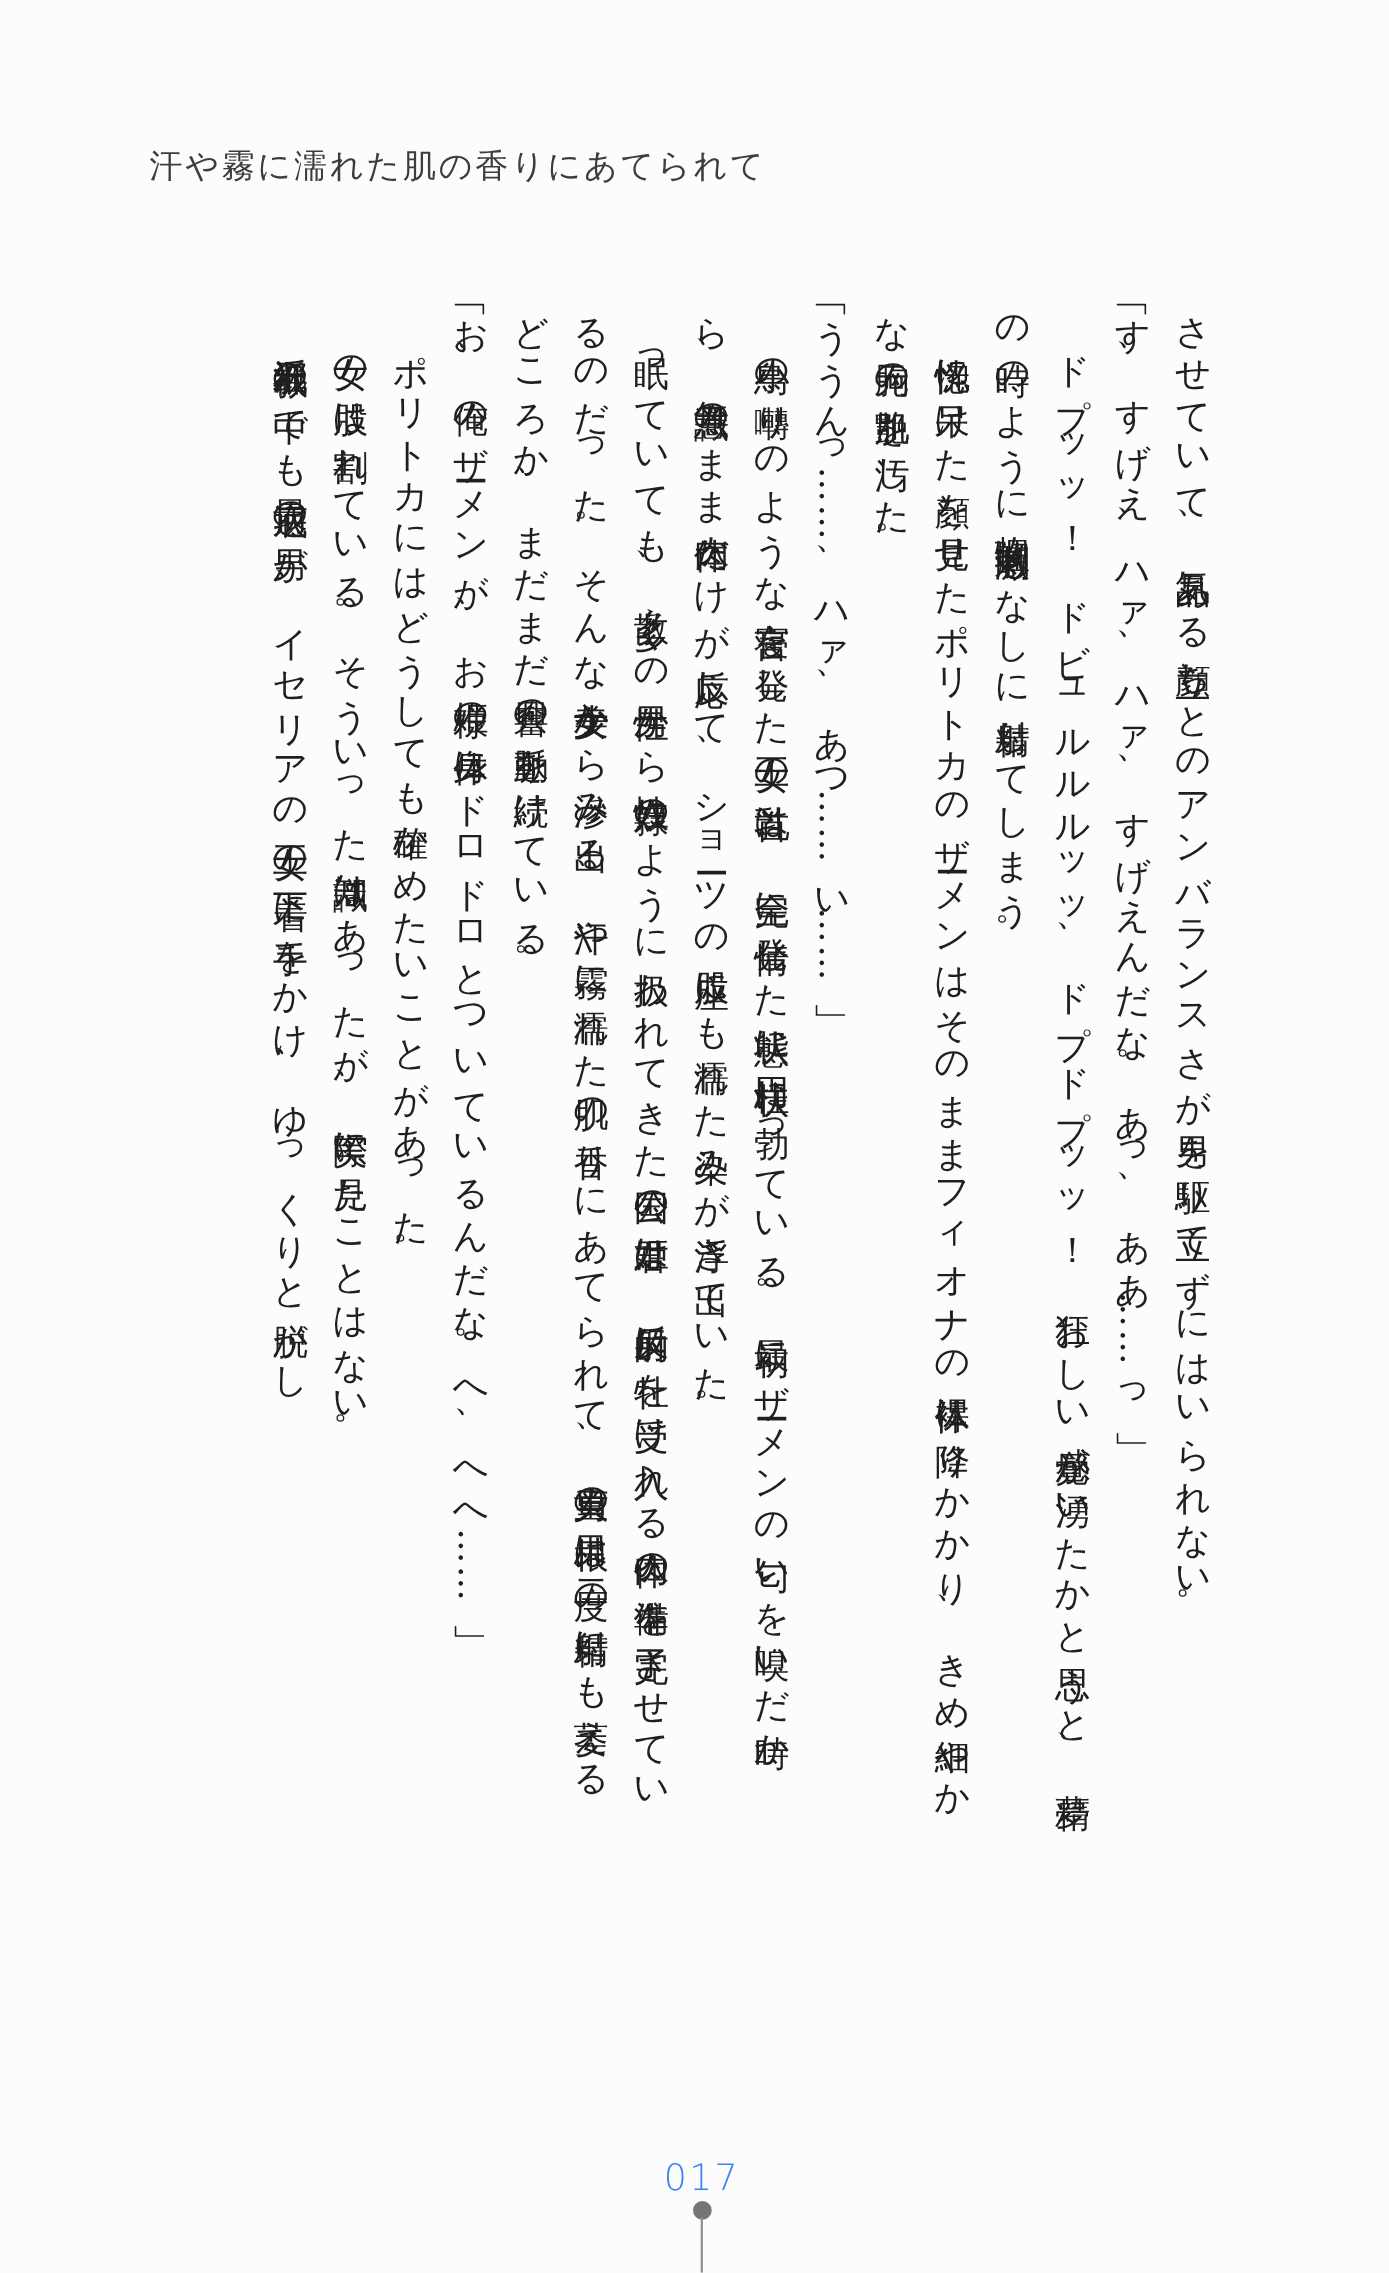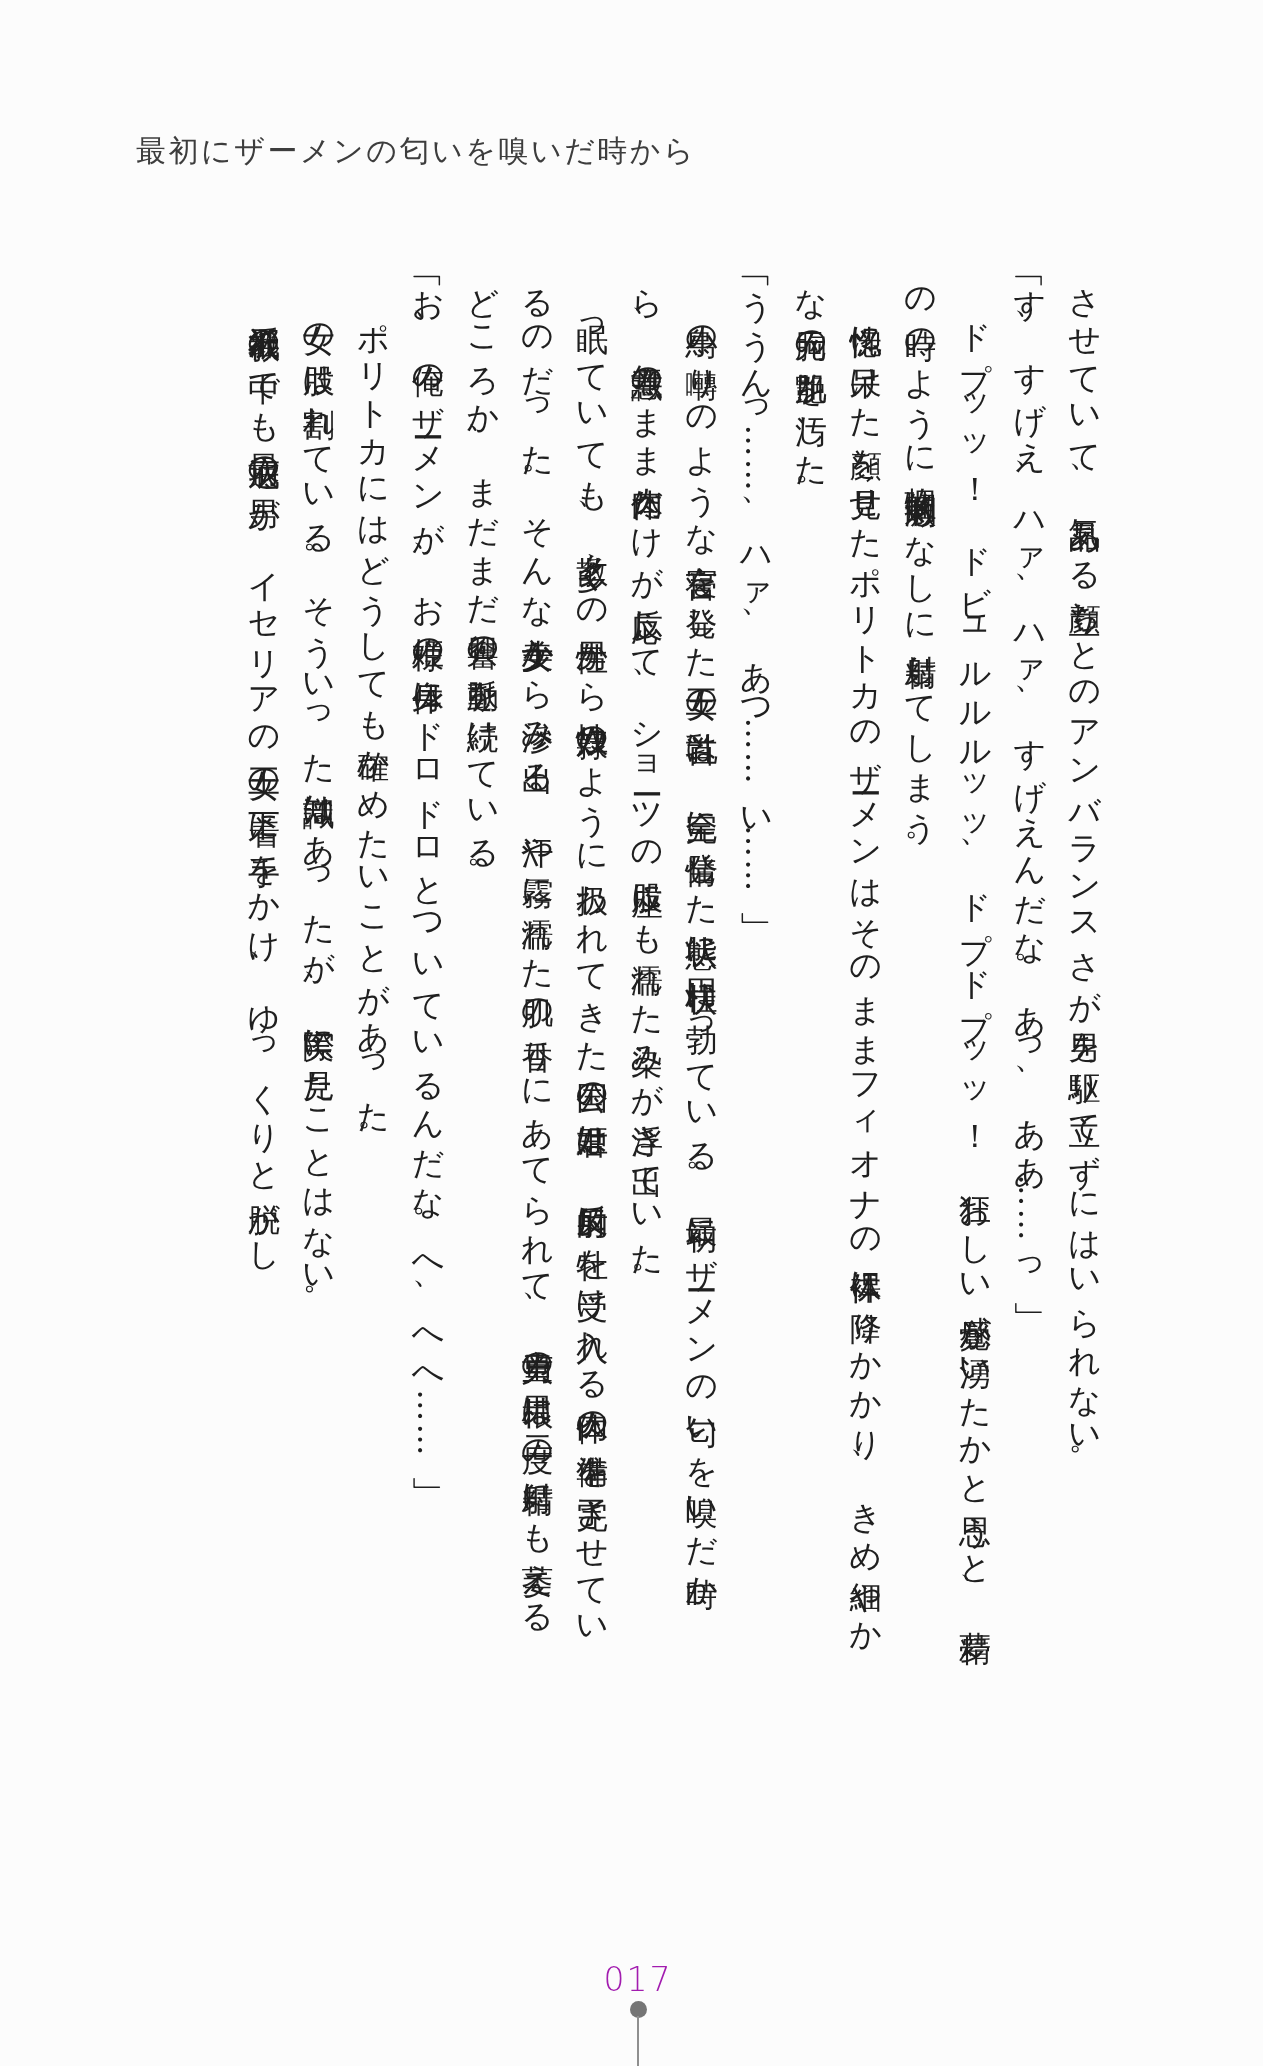--- a/index.html
+++ b/index.html
@@ -39,40 +39,40 @@
   
   .page-number {
     position: absolute;
     left: 563px; top: 1960px;
     width: 150px;
     text-align: center;
     font-family: "DejaVu Sans", "Liberation Sans", sans-serif;
     font-weight: 300;
     font-size: 33px;
     letter-spacing: 2px;
-    color: #a21caf;
+    color: #3b82f6;
   }
   .footer-dot {
     position: absolute;
     left: 630px; top: 2001px;
     width: 17px; height: 17px;
     border-radius: 50%;
     background: #757575;
   }
   .footer-rule {
     position: absolute;
     left: 637px; top: 2016px;
     width: 2px; height: 50px;
     background: #8f8f8f;
   }
 </style>
 </head>
 <body>
 
-<div class="running-header">最初にザーメンの匂いを嗅いだ時から</div>
+<div class="running-header">汗や霧に濡れた肌の香りにあてられて</div>
 
 <div class="text-block">
     <p class="para">させていて、気品ある顔立ちとのアンバランスさが男を駆り立てずにはいられない。</p>
     <p class="para">「す、すげえ、ハァ、ハァ、すげえんだな。あっ、ああ……っ」</p>
     <p class="para indent">ドプッッ！　ドビュルルルッッ、ドプドプッッ！　狂おしい感覚が湧いたかと思うと、夢精の時のように物理的刺激もなしに射精してしまう。</p>
     <p class="para indent">恍惚に呆けた顔を見せたポリトカのザーメンはそのままフィオナの裸体に降りかかり、きめ細やかな胸元の艶肌を汚した。</p>
     <p class="para">「ううんっ……、ハァ、あつ……い……」</p>
     <p class="para indent">小鳥の囀りのような寝言を発した王女の乳首は、完全に発情した状態に円柱状に勃っている。最初にザーメンの匂いを嗅いだ時から、無意識のまま肉体だけが反応して、ショーツの股座にも濡れた染みが浮き出ていた。</p>
     <p class="para indent">眠っていても、散々多くの男性から性奴隷のように扱われてきた公国の姫君は、反射的に牡を受け入れる肉体の準備を完了させているのだった。そんな美少女から滲み出る、汗や霧に濡れた肌の香りにあてられて、童貞男の男根は二度の射精にも萎えるどころか、まだまだ興奮の脈動を続けている。</p>
     <p class="para">「お、俺のザーメンが、お姫様の身体にドロドロとついているんだな。へ、へへ……」</p>

